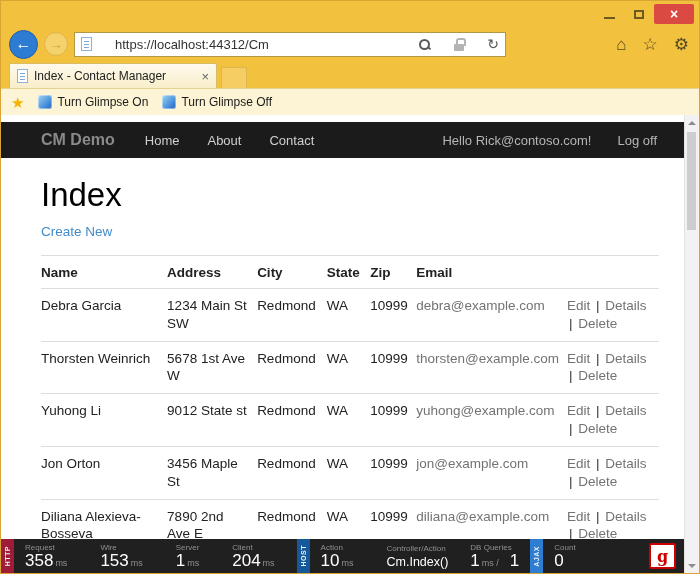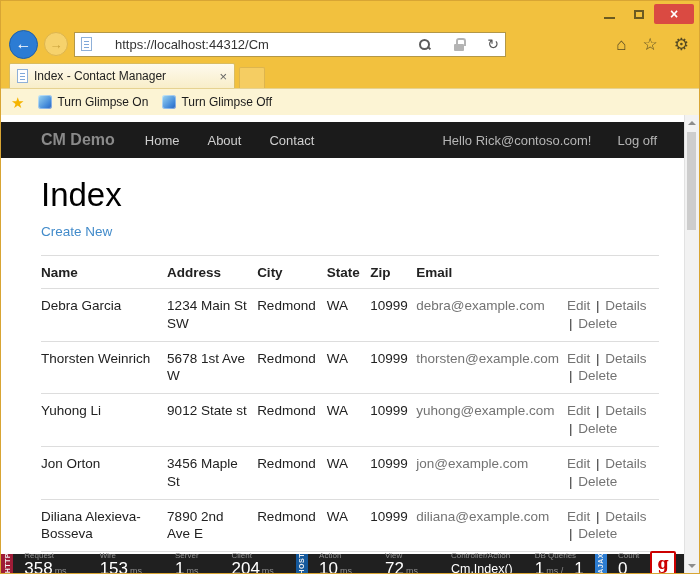--- a/index.html
+++ b/index.html
@@ -34,21 +34,21 @@
   .lock-icon { position:relative; width:10px; height:13px; flex:none; opacity:.55; }
   .lock-icon::before { content:""; position:absolute; left:2px; top:0; width:6px; height:6px; border:2px solid #777; border-bottom:none; border-radius:3px 3px 0 0; }
   .lock-icon::after { content:""; position:absolute; left:0; top:6px; width:10px; height:7px; background:#777; border-radius:1px; }
   .refresh-glyph { font-size:14px; color:#555; line-height:1; }
   .addr-spacer { flex:1; }
   .browser-icons { display:flex; gap:16px; align-items:center; color:#564a22; }
   .bi { font-size:17px; line-height:1; }
 
   
   .tabrow { height:27px; display:flex; align-items:flex-end; padding-left:8px; }
-  .tab { width:226px; height:25px; background:linear-gradient(#fefaee,#f8eec9); border:1px solid #d9bc62; border-bottom:none; border-radius:2px 2px 0 0; display:flex; align-items:center; gap:6px; padding:0 7px; font-size:12px; color:#222; }
+  .tab { width:208px; height:25px; background:linear-gradient(#fefaee,#f8eec9); border:1px solid #d9bc62; border-bottom:none; border-radius:2px 2px 0 0; display:flex; align-items:center; gap:6px; padding:0 7px; font-size:12px; color:#222; }
   .tab-title { flex:1; white-space:nowrap; overflow:hidden; }
   .tab-close { color:#666; font-size:13px; }
   .newtab-stub { width:26px; height:21px; background:#f5cd62; border:1px solid #ddb54e; border-bottom:none; margin-left:4px; border-radius:2px 2px 0 0; }
 
   
   .favbar { height:27px; background:#fcf4d4; border-top:1px solid #e6d291; display:flex; align-items:center; padding:0 10px; gap:14px; font-size:12px; color:#1c1c1c; }
   .fav-star { color:#f5b400; font-size:15px; line-height:1; }
   .fav-item { display:flex; align-items:flex-start; gap:5px; }
   .glimpse-bm-icon { width:14px; height:14px; border-radius:3px; background:linear-gradient(135deg,#9ed8f2 0%,#3f86d8 70%,#2a5fb8 100%); box-shadow:inset 0 0 0 1px rgba(255,255,255,.4); }
 
@@ -68,21 +68,21 @@
 
   table.contacts { width:100%; border-collapse:collapse; font-size:13.5px; color:#222; margin-top:10px; }
   table.contacts th { text-align:left; font-weight:bold; padding:9px 8px 8px 0; border-top:1px solid #ddd; border-bottom:1px solid #ddd; }
   table.contacts td { padding:8px 8px 8px 0; border-bottom:1px solid #ddd; vertical-align:top; line-height:1.32;margin-top:16px; }
   .col-name{width:135px;} .col-address{width:94px;} .col-city{width:70px;}
   .col-state{width:44px;} .col-zip{width:46px;} .col-email{width:142px;} .col-actions{width:98px;}
   td a { color:#737373; text-decoration:none; }
   .sep { color:#333; margin:0 2px; }
 
   
-  .glimpse-bar { position:absolute; left:0; right:15px; bottom:0; height:19px; background:#202020; display:flex; align-items:stretch; }
+  .glimpse-bar { position:absolute; left:0; right:15px; bottom:0; height:34px; background:#202020; display:flex; align-items:stretch; }
   .g-tab { width:13px; display:flex; align-items:center; justify-content:center; }
   .g-tab span { writing-mode:vertical-rl; transform:rotate(180deg); font-size:7px; font-weight:bold; letter-spacing:.5px; color:#f0f0f0; }
   .g-http { background:#9e1c37; }
   .g-host { background:#15599c; }
   .g-ajax { background:#2d7dd2; }
   .metric { display:flex; flex-direction:column; justify-content:center; padding:2px 11px 1px; }
   .m-label { font-size:8px; color:#909090; white-space:nowrap; }
   .m-value { line-height:1.05; white-space:nowrap; }
   .m-value .v { font-size:17px; color:#fff; }
   .m-value .v.text { font-size:12.5px; }
@@ -297,24 +297,20 @@
 
       <div class="g-tab g-host">
           <span>HOST</span>
         </div>
 
       <div class="metric">
         <div class="m-label">Action</div>
         <div class="m-value"><span class="v">10</span><span class="u">ms</span></div>
       </div>
       <div class="metric">
-        <div class="m-label">View</div>
-        <div class="m-value"><span class="v">72</span><span class="u">ms</span></div>
-      </div>
-      <div class="metric">
         <div class="m-label">Controller/Action</div>
         <div class="m-value"><span class="v text">Cm.Index()</span></div>
       </div>
       <div class="metric">
         <div class="m-label">DB Queries</div>
         <div class="m-value"><span class="v">1</span><span class="u">ms /</span><span class="v">1</span></div>
       </div>
 
       <div class="g-tab g-ajax">
           <span>AJAX</span>

